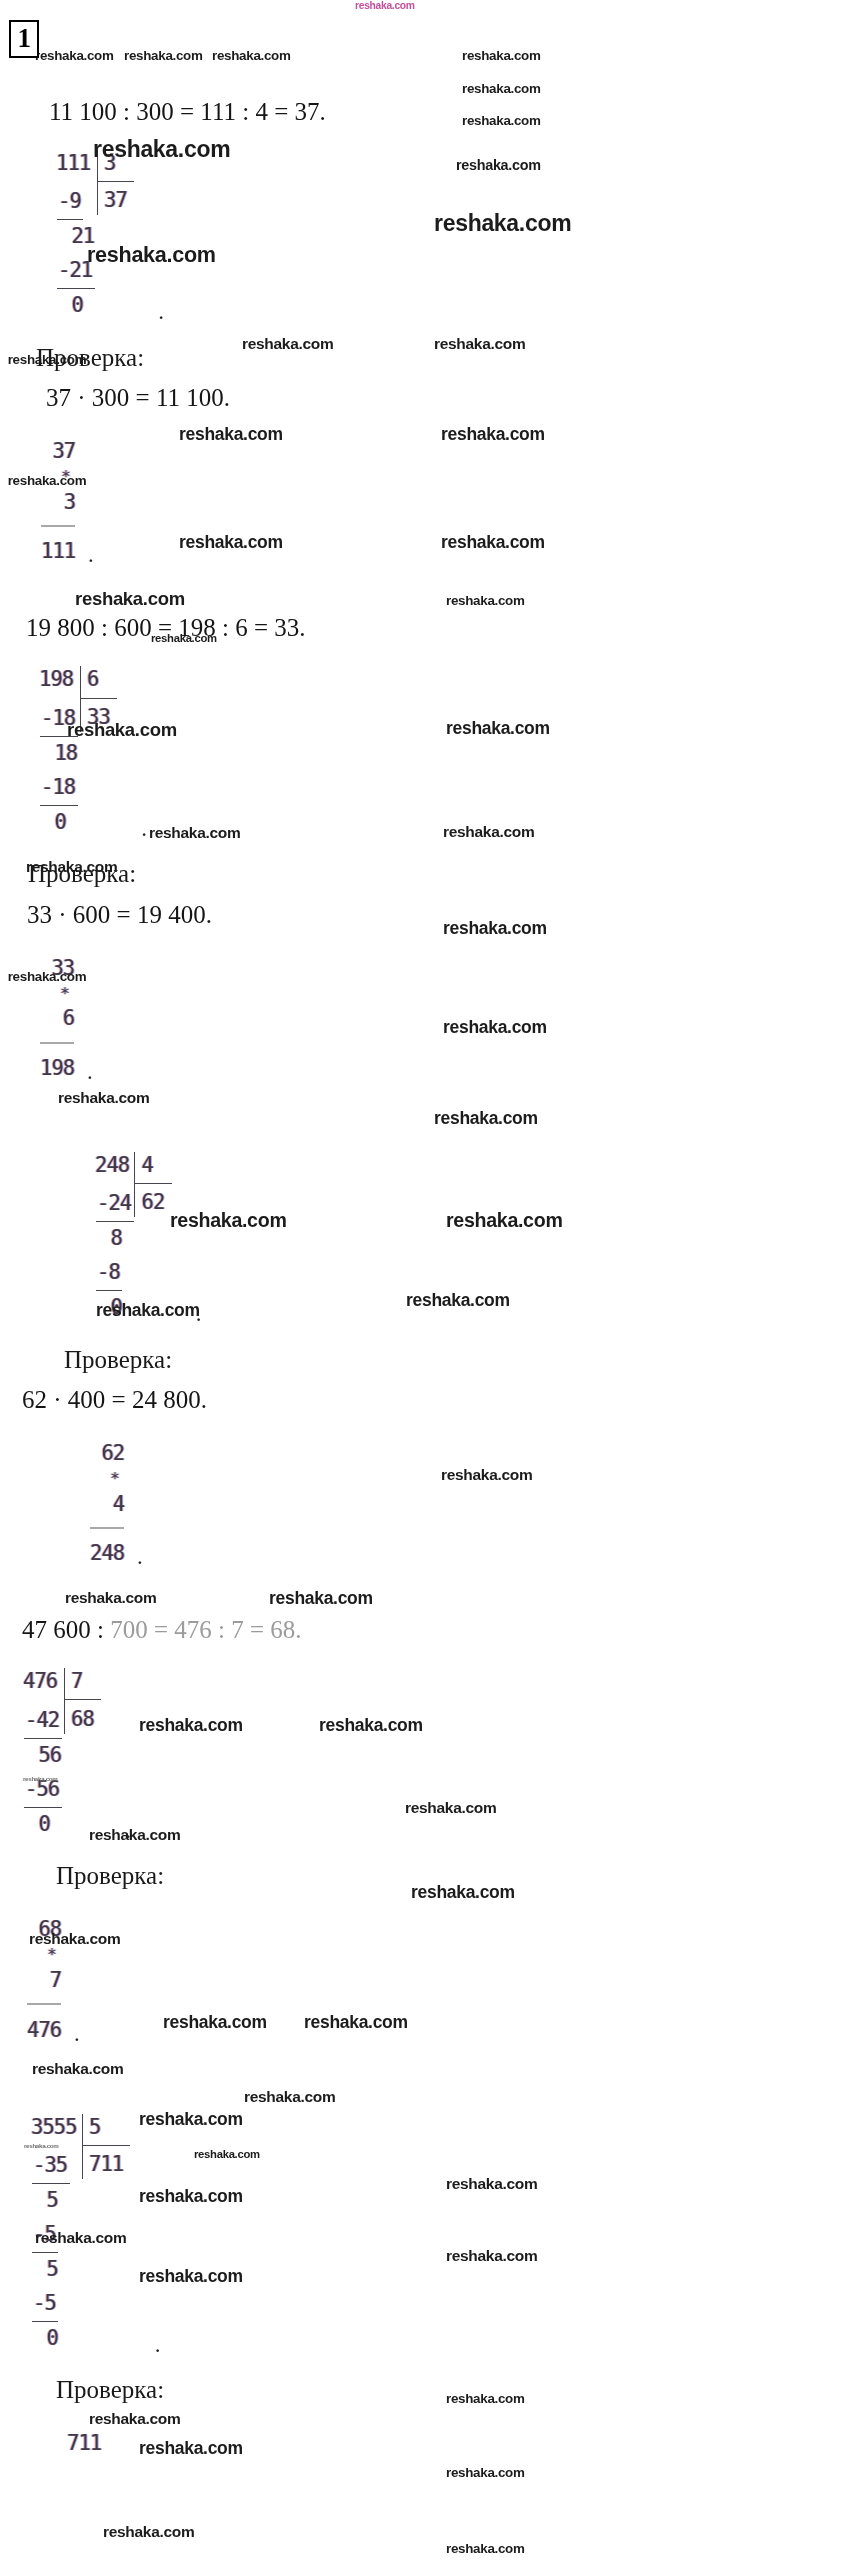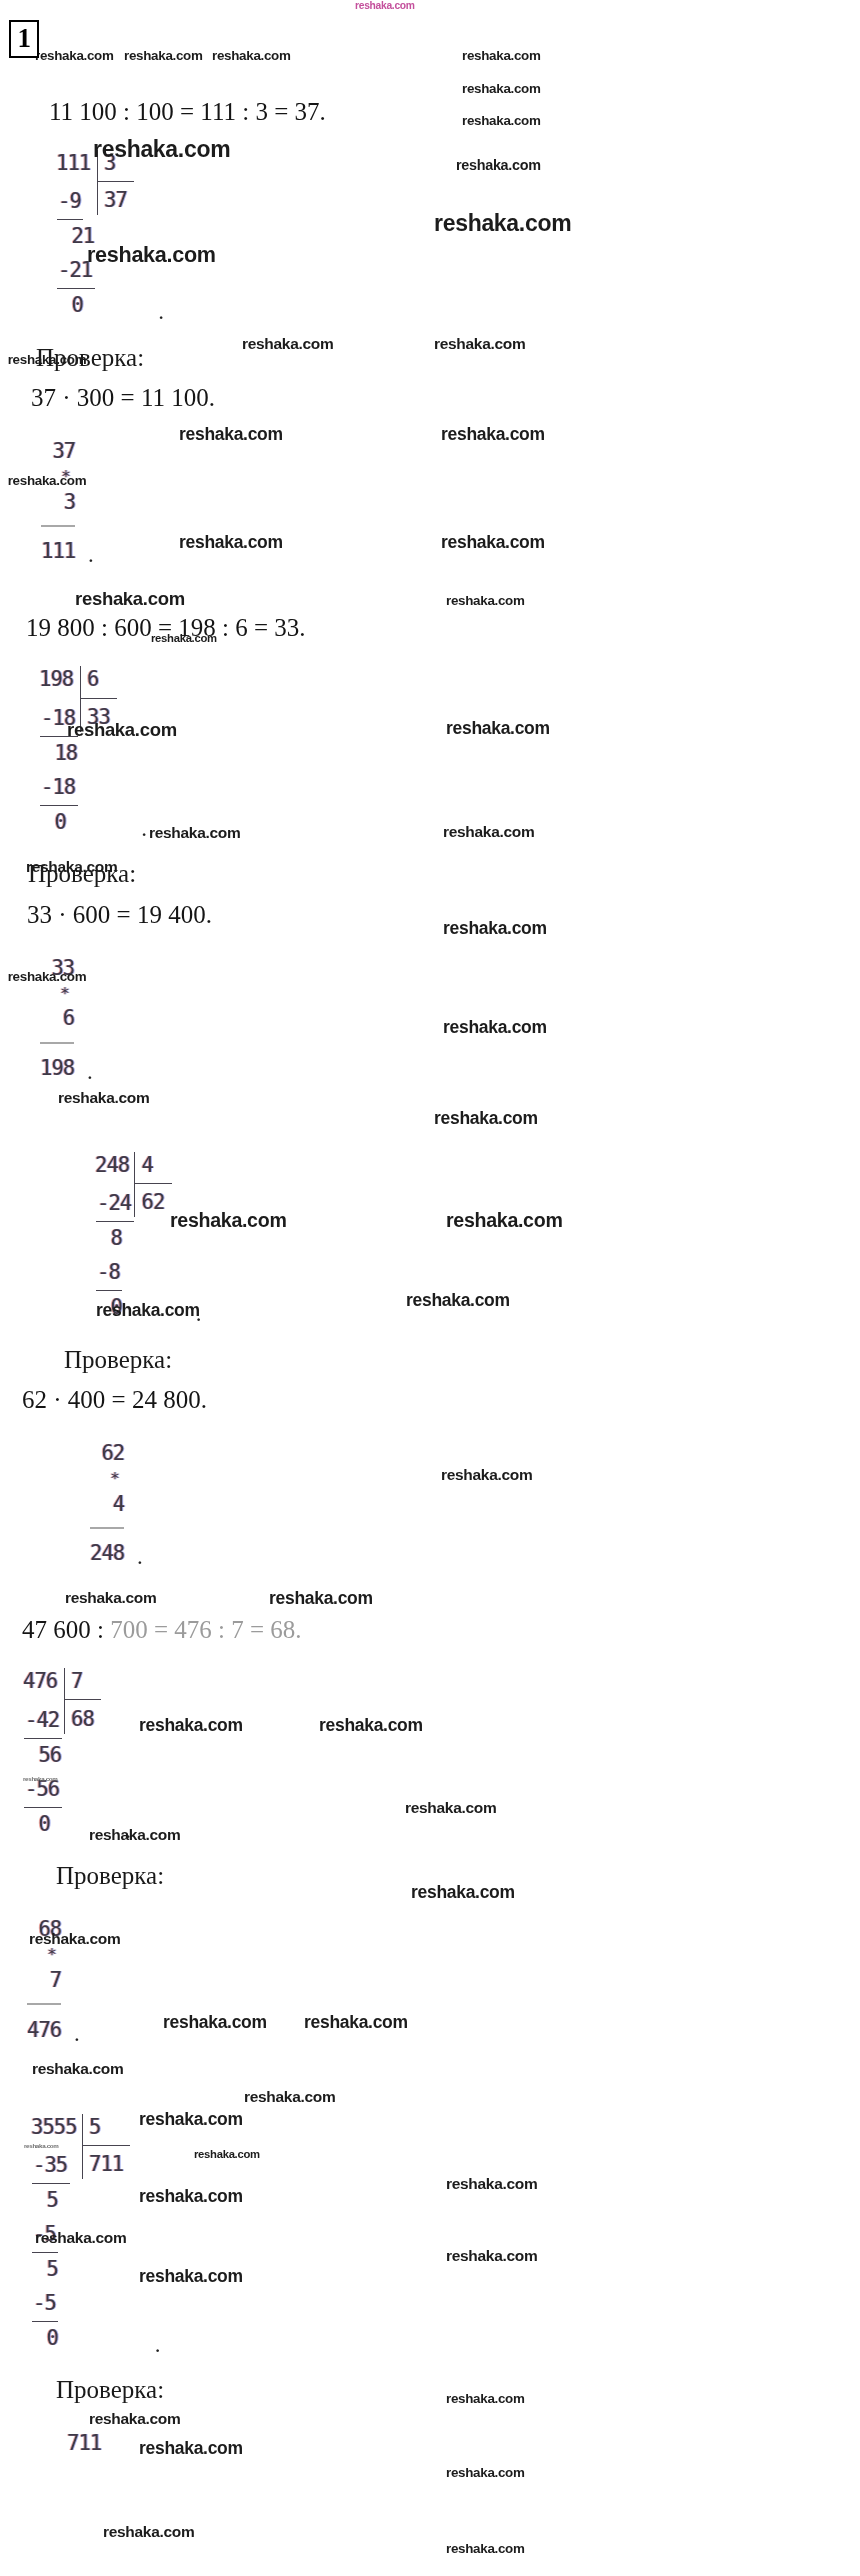--- a/index.html
+++ b/index.html
@@ -124,37 +124,37 @@
       <span class="wm" style="left: 89px; top: 2411px; font-size: 15.5px;">reshaka.com</span>
       <span class="wm" style="left: 139px; top: 2440px; font-size: 17.5px;">reshaka.com</span>
       <span class="wm" style="left: 446px; top: 2466px; font-size: 13.4px;">reshaka.com</span>
       <span class="wm" style="left: 103px; top: 2524px; font-size: 15.5px;">reshaka.com</span>
       <span class="wm" style="left: 446px; top: 2542px; font-size: 13.4px;">reshaka.com</span>
     </div>
 
   <div class="content">
 
     <section class="block">
-      <div class="eq serif" style="margin-left:49px"><span class="part">11 100 : 100 = 111 : 3 = 37.</span></div>
+      <div class="eq serif" style="margin-left:49px"><span class="part">11 100 : 300 = 111 : 4 = 37.</span></div>
       <div style="margin-left:56px">
         <div class="longdiv">
           <span class="ld-dividend digits">111</span>
           <span class="ld-divisor digits">3</span>
           <div class="ld-steps digits">
               <div class="ld-step neg u"><span class="ld-inner">-9</span></div>
               <div class="ld-step pos"><span class="ld-inner">21</span></div>
               <div class="ld-step neg u"><span class="ld-inner">-21</span></div>
               <div class="ld-step pos"><span class="ld-inner">0</span></div>
             </div>
           <div class="ld-qwrap"><span class="digits">37</span></div>
           <span class="ld-dot">.</span>
         </div>
       </div>
       <h2 class="check serif" style="margin-left:36px">Проверка:</h2>
-      <div class="eq serif check-eq" style="margin-left:31px"><span class="part">37 · 300 = 11 100.</span></div>
+      <div class="eq serif check-eq" style="margin-left:46px"><span class="part">37 · 300 = 11 100.</span></div>
       <div style="margin-left:41px">
         <div class="mult">
           <span class="m-num digits">37</span>
           <span class="m-star digits">*</span>
           <span class="m-num digits">3</span>
           <span class="m-line"></span>
           <span class="m-num digits">111</span>
           <span class="m-dot">.</span>
         </div>
       </div>

